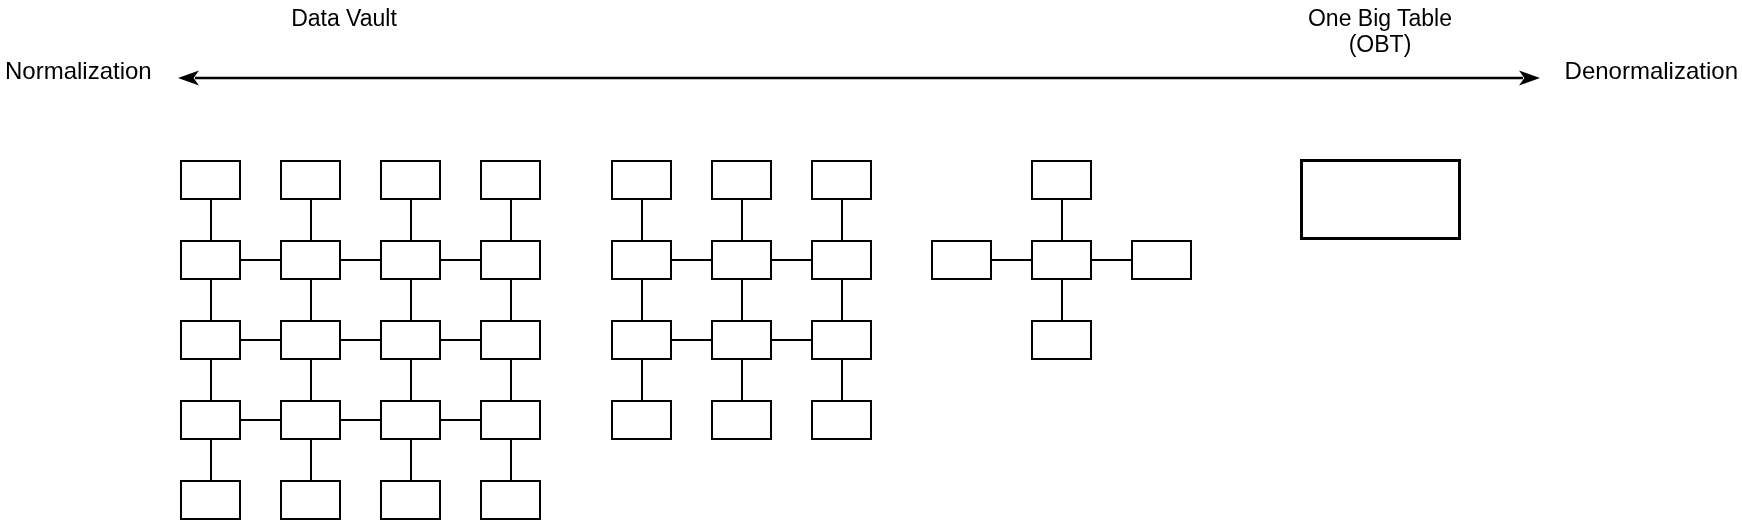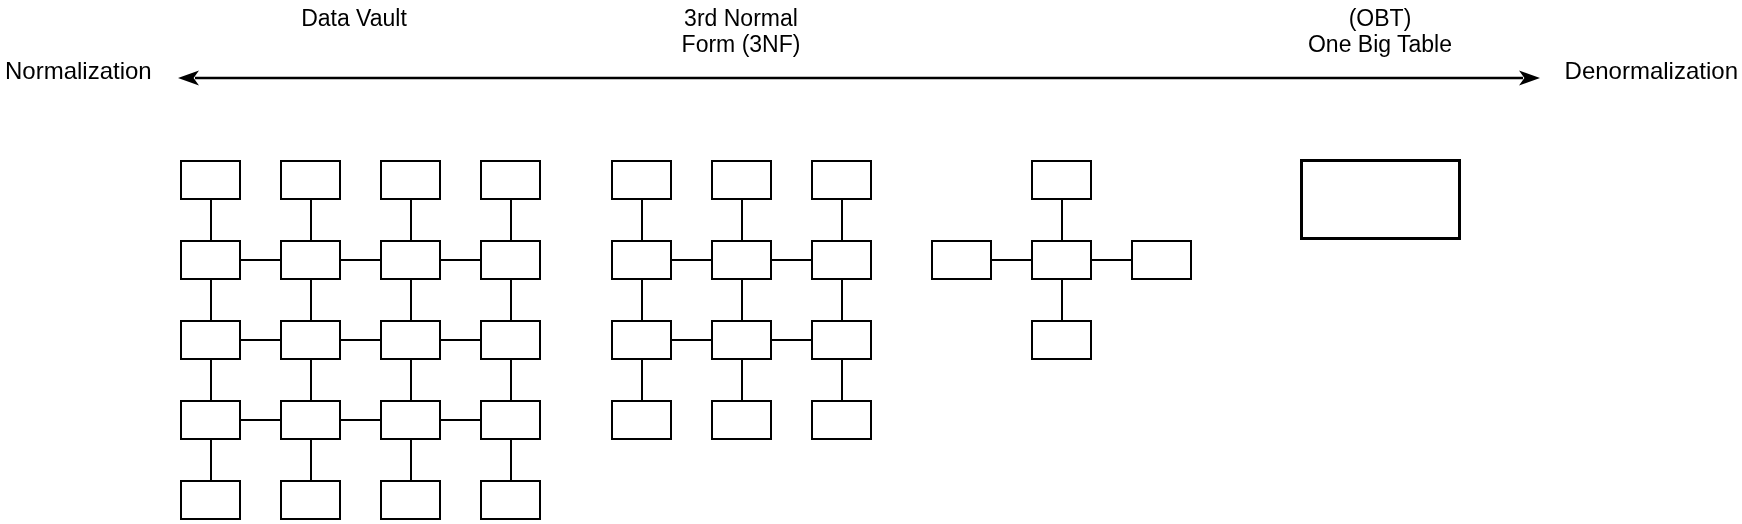--- a/index.html
+++ b/index.html
@@ -61,33 +61,29 @@
   <svg class="axis-svg" viewBox="0 0 1742 524" aria-hidden="true">
     <line x1="195" y1="78" x2="1523" y2="78"></line>
     <polygon points="178,78 199,70.4 193.6,78 199,85.6"></polygon>
     <polygon points="1540,78 1519,70.4 1524.4,78 1519,85.6"></polygon>
   </svg>
 
   <div class="end-label right">Denormalization</div>
 
   <div class="end-label left">Normalization</div>
 
-  <div class="approach-label" style="left:244px">
+  <div class="approach-label" style="left:234px">
     <span>Data Vault</span>
   </div>
 
-  <div class="approach-label" style="left:631px">
-    <span>3rd Normal</span>
-    <span>Form (3NF)</span>
-  </div>
 
 
   <div class="approach-label" style="left:1270px">
+    <span>One Big Table</span>
     <span>(OBT)</span>
-    <span>One Big Table</span>
   </div>
 
   <div class="diagram">
       <div class="connector" style="left: 209.5px; top: 200px; width: 2px; height: 40px;"></div>
       <div class="connector" style="left: 309.5px; top: 200px; width: 2px; height: 40px;"></div>
       <div class="connector" style="left: 409.5px; top: 200px; width: 2px; height: 40px;"></div>
       <div class="connector" style="left: 509.5px; top: 200px; width: 2px; height: 40px;"></div>
       <div class="connector" style="left: 209.5px; top: 280px; width: 2px; height: 40px;"></div>
       <div class="connector" style="left: 309.5px; top: 280px; width: 2px; height: 40px;"></div>
       <div class="connector" style="left: 409.5px; top: 280px; width: 2px; height: 40px;"></div>

